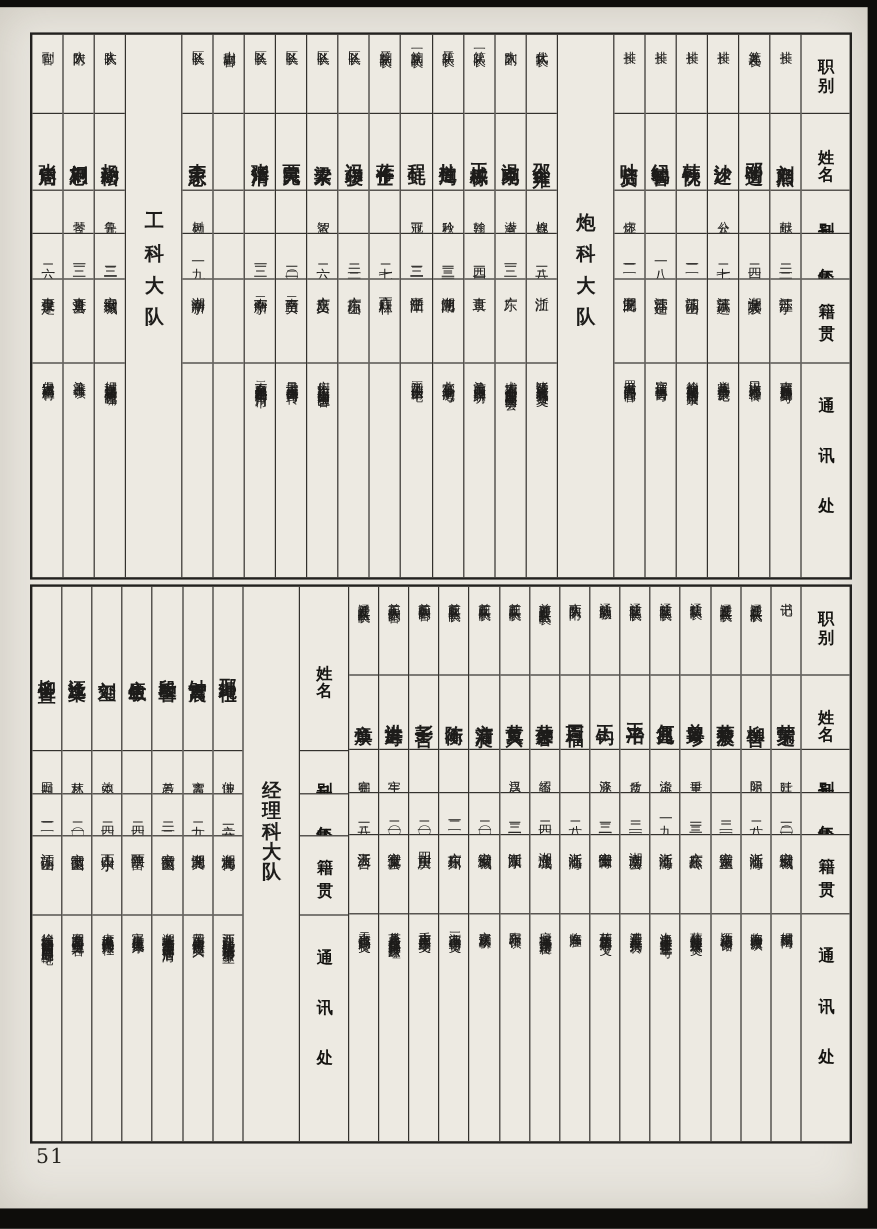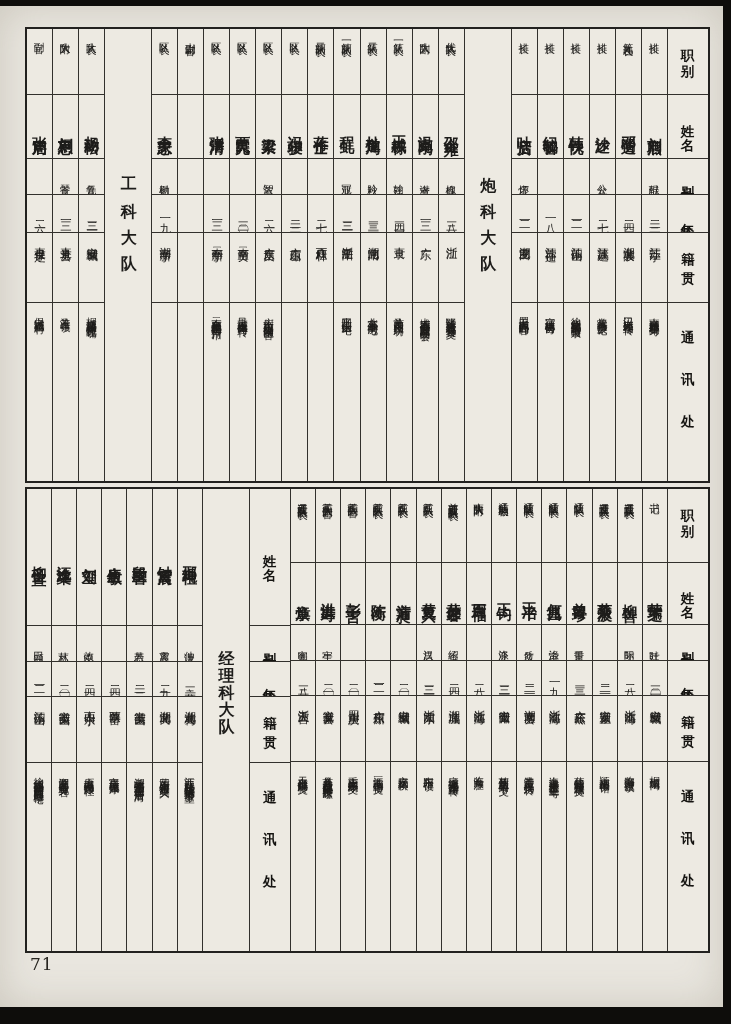--- a/index.html
+++ b/index.html
@@ -970,14 +970,14 @@
           <span class="vtext">二一</span>
         </div>
         <div class="cell cell-origin" style="height: 66px;">
           <span class="vtext">江苏铜山</span>
         </div>
         <div class="cell cell-address" style="height: 182px;">
           <span class="vtext">徐州城内张公祠前西巷内门牌五号柳宅</span>
         </div>
       </div>
     </div>
-  <div class="pagenum">71</div>
+  <div class="pagenum">51</div>
 </div>
 
 </body></html>

